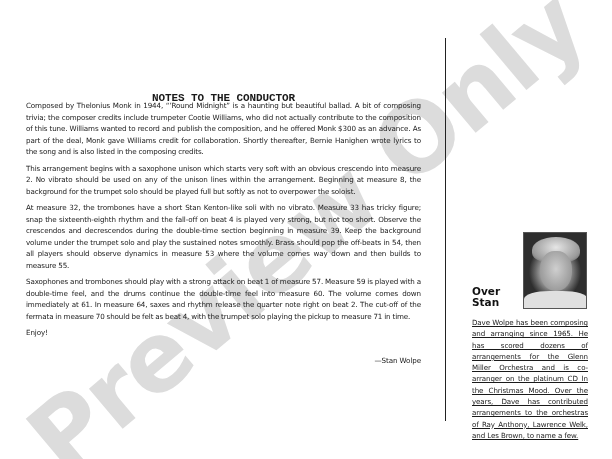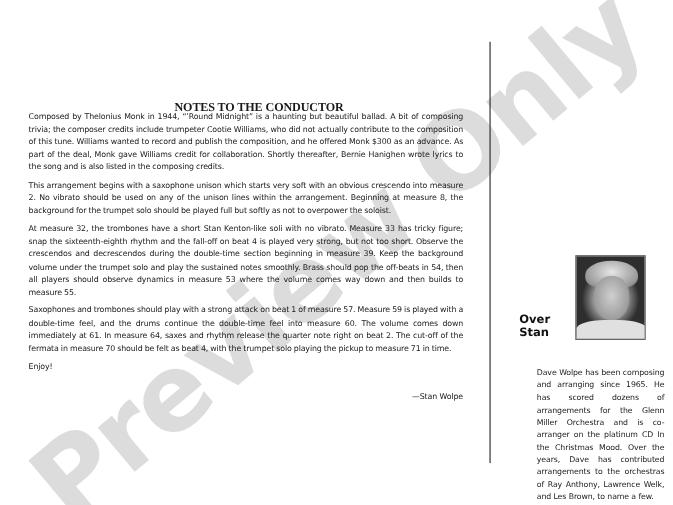--- a/index.html
+++ b/index.html
@@ -8,22 +8,22 @@
   .watermark {
     position: absolute; left: 306px; top: 232px;
     transform: translate(-50%, -50%) rotate(-40deg);
     font-family: "DejaVu Sans", sans-serif; font-weight: bold;
     font-size: 96px; letter-spacing: -2px; color: #dcdcdc;
     white-space: nowrap; z-index: 0; pointer-events: none; line-height: 1;
   }
 
   .main { position: absolute; left: 26px; top: 0; width: 395px; z-index: 1; }
   .title {
-    position: absolute; left: 12px; width: 395px; top: 92px; text-align: center;
-    font-family: Liberation Serif, serif; font-weight: bold; font-size: 11px; letter-spacing: -0.1px;
+    position: absolute; left: 0; width: 395px; top: 92px; text-align: center;
+    font-family: Liberation Mono, monospace; font-weight: bold; font-size: 11px; letter-spacing: -0.1px;
   }
   .body { position: absolute; left: 0; top: 100px; width: 395px; }
   .para {
     margin: 0 0 5px 0; font-size: 7.15px; line-height: 11.5px; text-align: justify;
     letter-spacing: -0.12px; word-spacing: -0.2px;
   }
   .para.last { text-align: left; }
   .signature {
     position: absolute; right: 0; top: 355px; font-size: 7.15px; line-height: 11.5px; letter-spacing: -0.1px;
   }
@@ -47,21 +47,21 @@
     position: absolute; left: 0; top: 58px; width: 64px; height: 20px; border-radius: 40% 40% 0 0;
     background: #e0e0e0;
   }
 
   .bio-name {
     position: absolute; left: 472px; top: 286px; font-family: "DejaVu Sans", sans-serif;
     font-weight: bold; font-size: 10.5px; line-height: 11px; color: #111; z-index: 1;
   }
   .bio-text {
     position: absolute; left: 472px; top: 317px; width: 116px; font-size: 7.1px; line-height: 11.3px;
-    text-align: justify; letter-spacing: -0.1px; z-index: 1; margin: 16px;
+    text-align: justify; letter-spacing: -0.1px; z-index: 1; margin: 0; text-decoration: underline;
   }
   .bio-text.last-line-left { text-align-last: left; }
 </style>
 </head>
 <body>
 
 <div class="watermark">Preview Only</div>
 
 <div class="main">
   <div class="title">NOTES TO THE CONDUCTOR</div>

